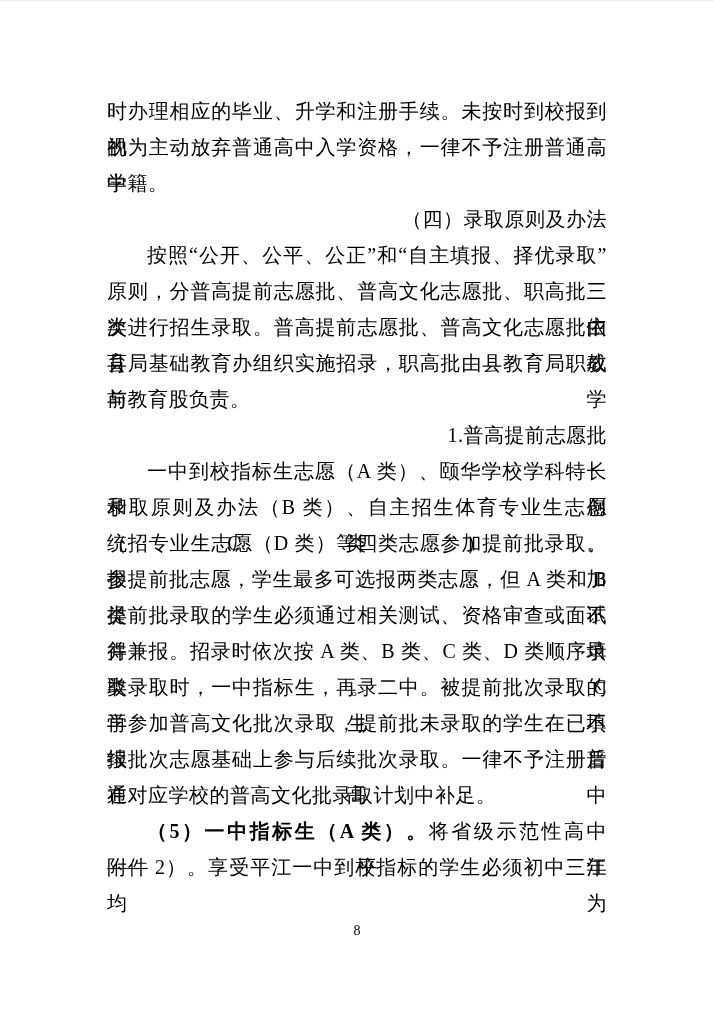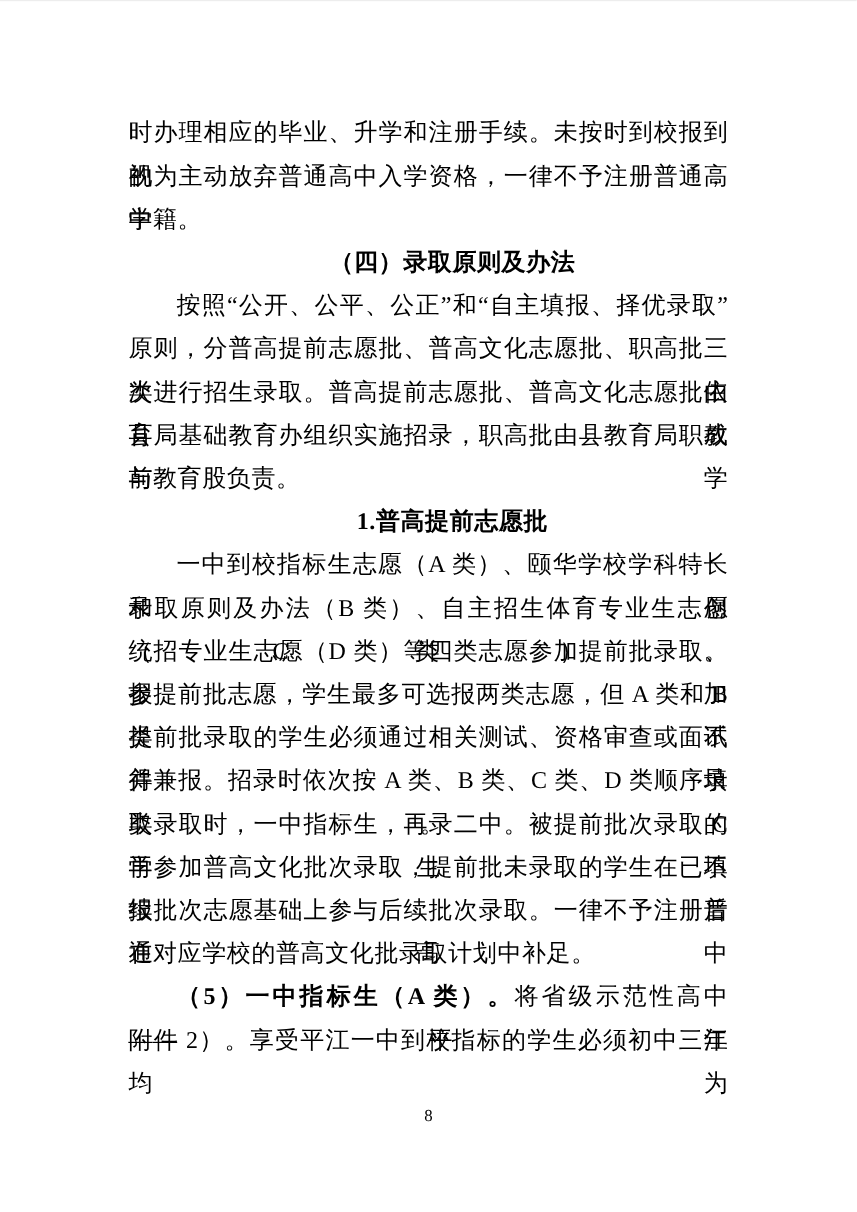--- a/index.html
+++ b/index.html
@@ -41,23 +41,23 @@
   
   .end {
     text-align: left;
   }
   
   .ind {
     text-indent: 2em;
   }
   
   .hd {
-    font-weight: bold;
+    font-weight: normal;
     text-indent: 2em;
-    text-align: center;
+    text-align: right;
   }
   .bold {
     font-weight: bold;
   }
   .pagenum {
     position: absolute;
     top: 920px;
     left: 0;
     width: 714px;
     text-align: center;

